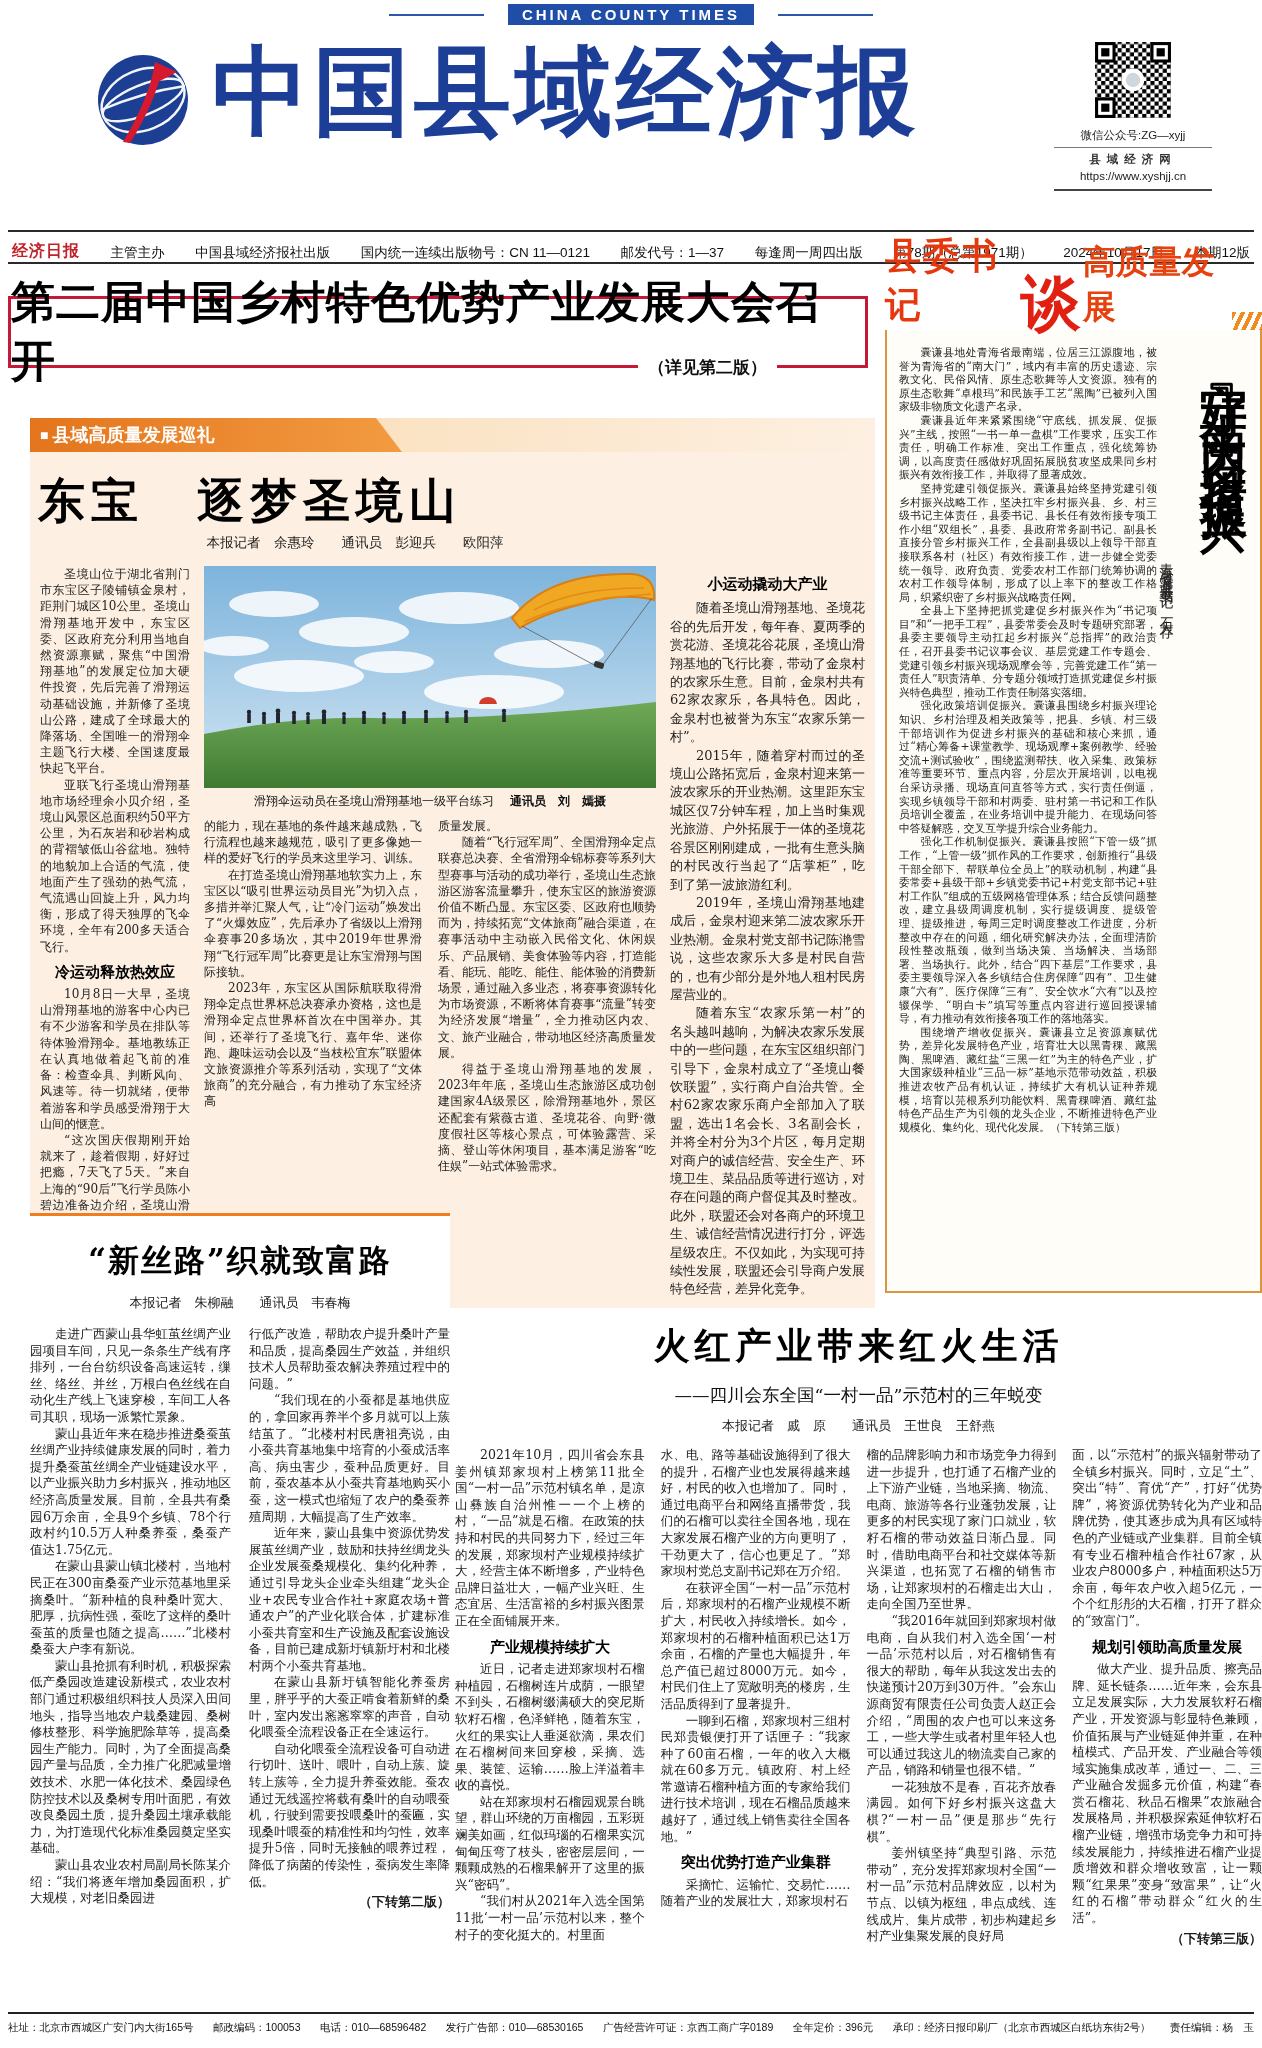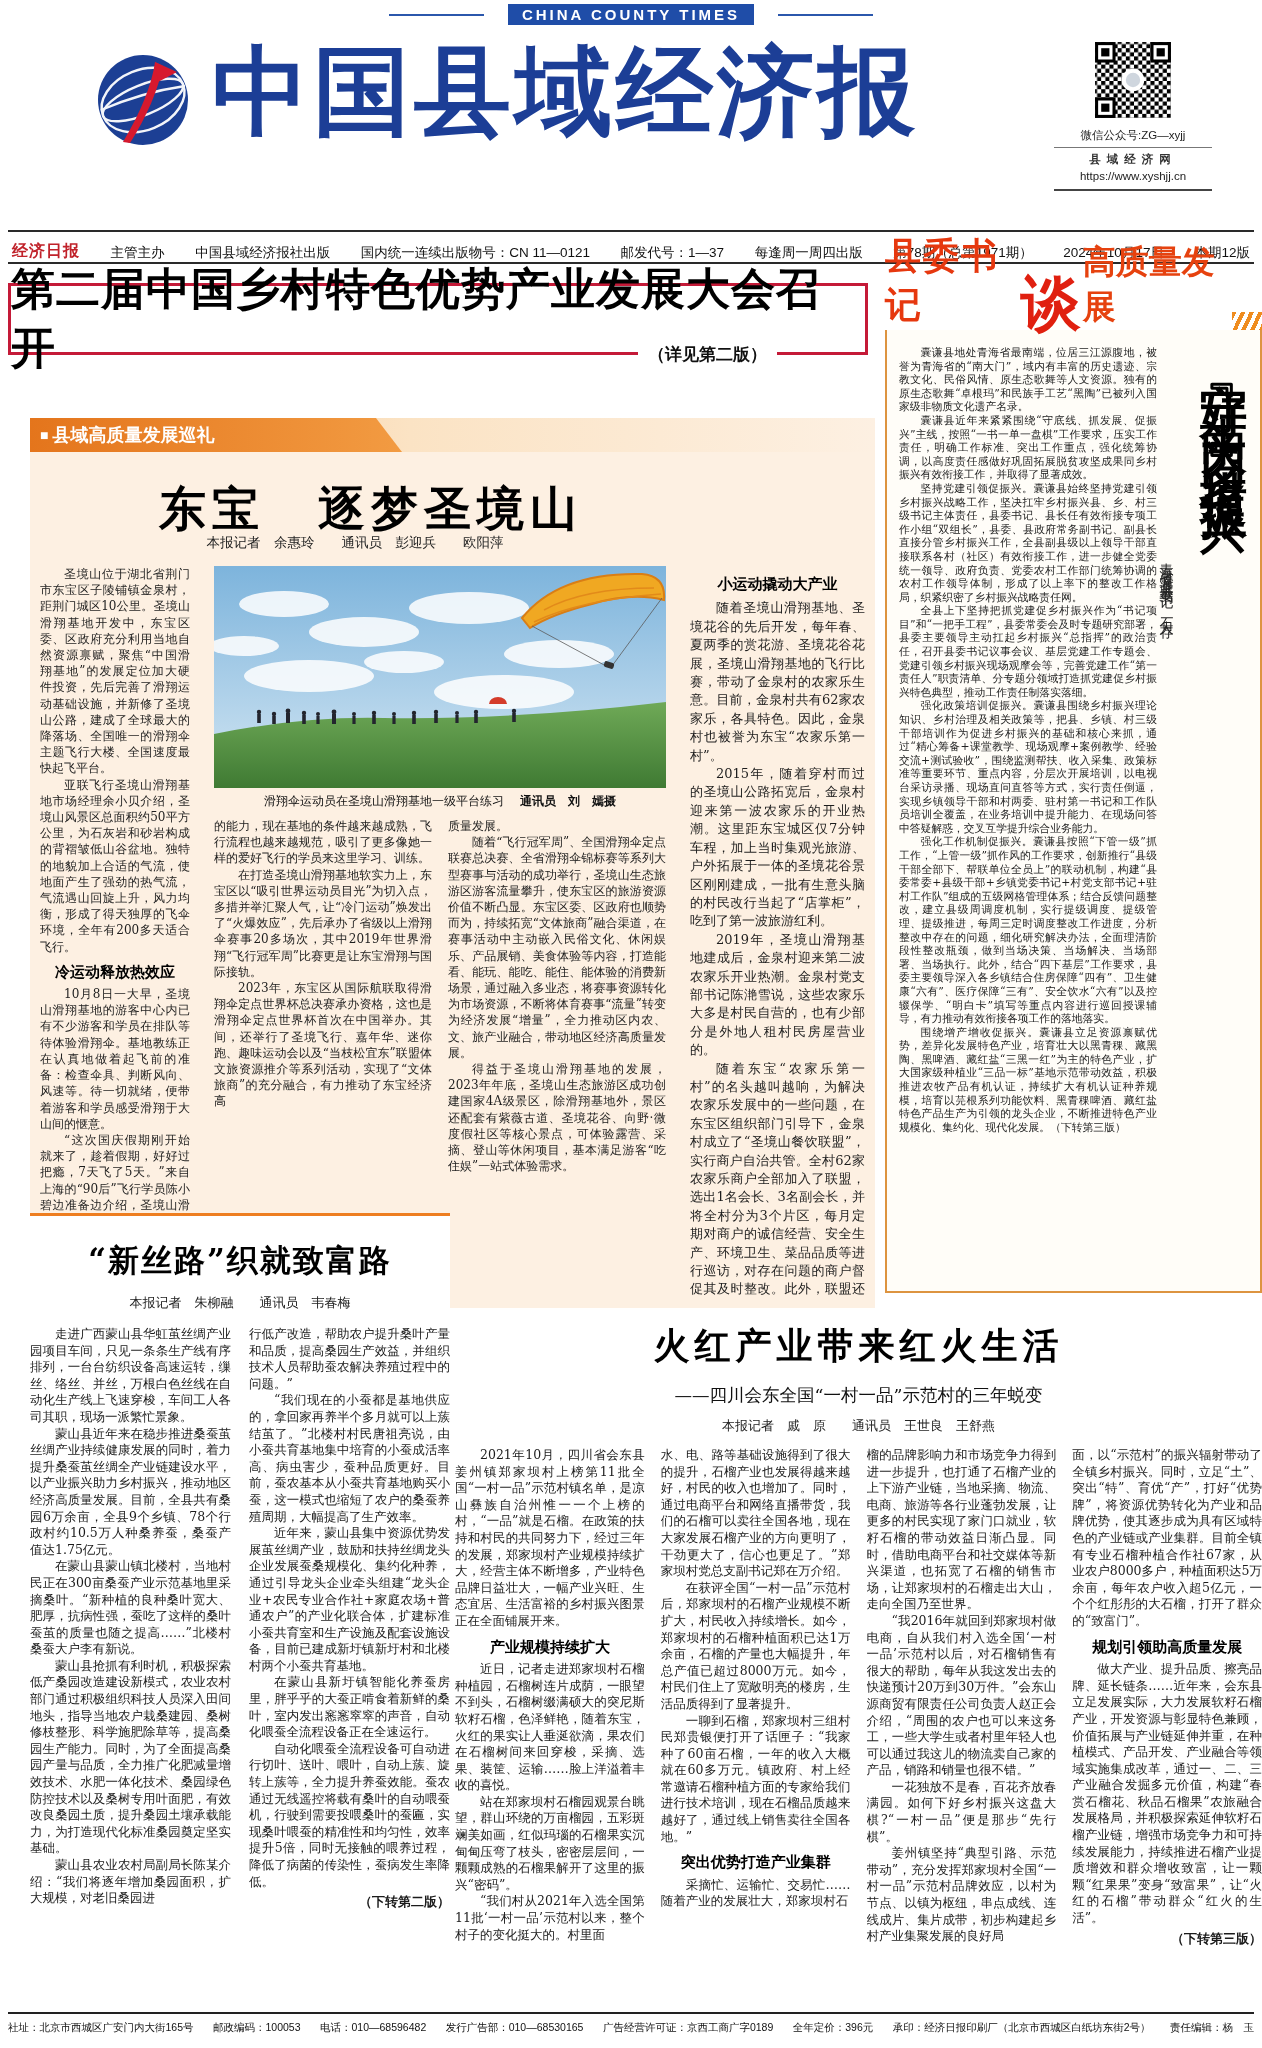--- a/index.html
+++ b/index.html
@@ -24,40 +24,40 @@
   .qrule.thick{height:2px;background:#444;margin-top:7px;}
 
   
   .infobar{position:absolute;left:8px;top:230px;width:1246px;height:34px;
            border-top:2px solid #2a2a2a;border-bottom:2px solid #2a2a2a;
            display:flex;align-items:flex-end;justify-content:space-between;
            font-family:"Liberation Sans",sans-serif;font-size:13.5px;color:#111;padding:0 4px;box-sizing:border-box;}
   .jjrb{color:#c0222a;font-weight:bold;font-family:"DejaVu Serif",serif;font-size:16px;letter-spacing:1px;}
 
   
-  .leadbox{position:absolute;left:8px;top:283px;width:860px;height:72px;border:3.5px solid #c41a38;
+  .leadbox{position:absolute;left:8px;top:296px;width:860px;height:72px;border:3.5px solid #c41a38;
            box-sizing:border-box;display:flex;align-items:center;justify-content:center;}
   .leadtitle{font-family:"Liberation Sans",sans-serif;font-weight:900;font-size:44px;letter-spacing:1px;color:#000;}
   .leadnote{position:absolute;right:88px;bottom:-14px;background:#fff;padding:0 10px;
             font-family:"Liberation Sans",sans-serif;font-weight:bold;font-size:17px;color:#111;}
 
   
   .dongbao{position:absolute;left:30px;top:418px;width:845px;height:890px;background:#fdf0e2;box-sizing:border-box;}
   .stripbg{position:absolute;left:0;top:0;width:100%;height:34px;
            background:linear-gradient(90deg,#f6c690 0%,#fbe3c4 45%,#fdf0e2 100%);}
   .ribbon{position:absolute;left:0;top:0;width:372px;height:34px;display:flex;align-items:center;
           background:linear-gradient(90deg,#e4751c,#f29b42);color:#fff;
           font-family:"Liberation Sans",sans-serif;font-weight:bold;font-size:18px;
           padding-left:10px;box-sizing:border-box;
           clip-path:polygon(0 0,93% 0,100% 100%,0 100%);}
   .ribbon .sq{margin-right:4px;font-size:14px;}
-  .dtitle{position:absolute;left:0;top:44px;width:650px;margin:16px;text-align:center;
+  .dtitle{position:absolute;left:0;top:44px;width:650px;margin:8px;text-align:left;
           font-family:"Liberation Sans",sans-serif;font-weight:900;font-size:47px;letter-spacing:6px;color:#000;}
   .dbyline{position:absolute;left:0;top:116px;width:650px;text-align:center;font-size:13.5px;color:#222;}
-  .dcols{position:absolute;left:10px;top:148px;right:10px;bottom:8px;display:flex;gap:24px;}
+  .dcols{position:absolute;left:10px;top:148px;right:10px;bottom:8px;display:flex;gap:14px;}
   .dcol{overflow:hidden;text-align:justify;font-size:12px;line-height:16.2px;color:#1d1d1d;}
   .dcol.c1{width:150px;flex:none;}
   .dcol.c4{flex:1;font-size:13px;line-height:18.4px;}
   .dmid{width:452px;flex:none;display:flex;flex-direction:column;}
   .photo{width:452px;height:222px;}
   .cap{font-size:12px;margin:5px 0 8px 0;text-align:center;color:#111;}
   .cap b{font-family:"Liberation Sans",sans-serif;}
   .subcols{display:flex;gap:16px;flex:1;overflow:hidden;}
   .subcols .dcol{flex:1;}
   .dcol p,.scol p,.pcol p,.secbody p{margin:0;text-indent:2em;}

